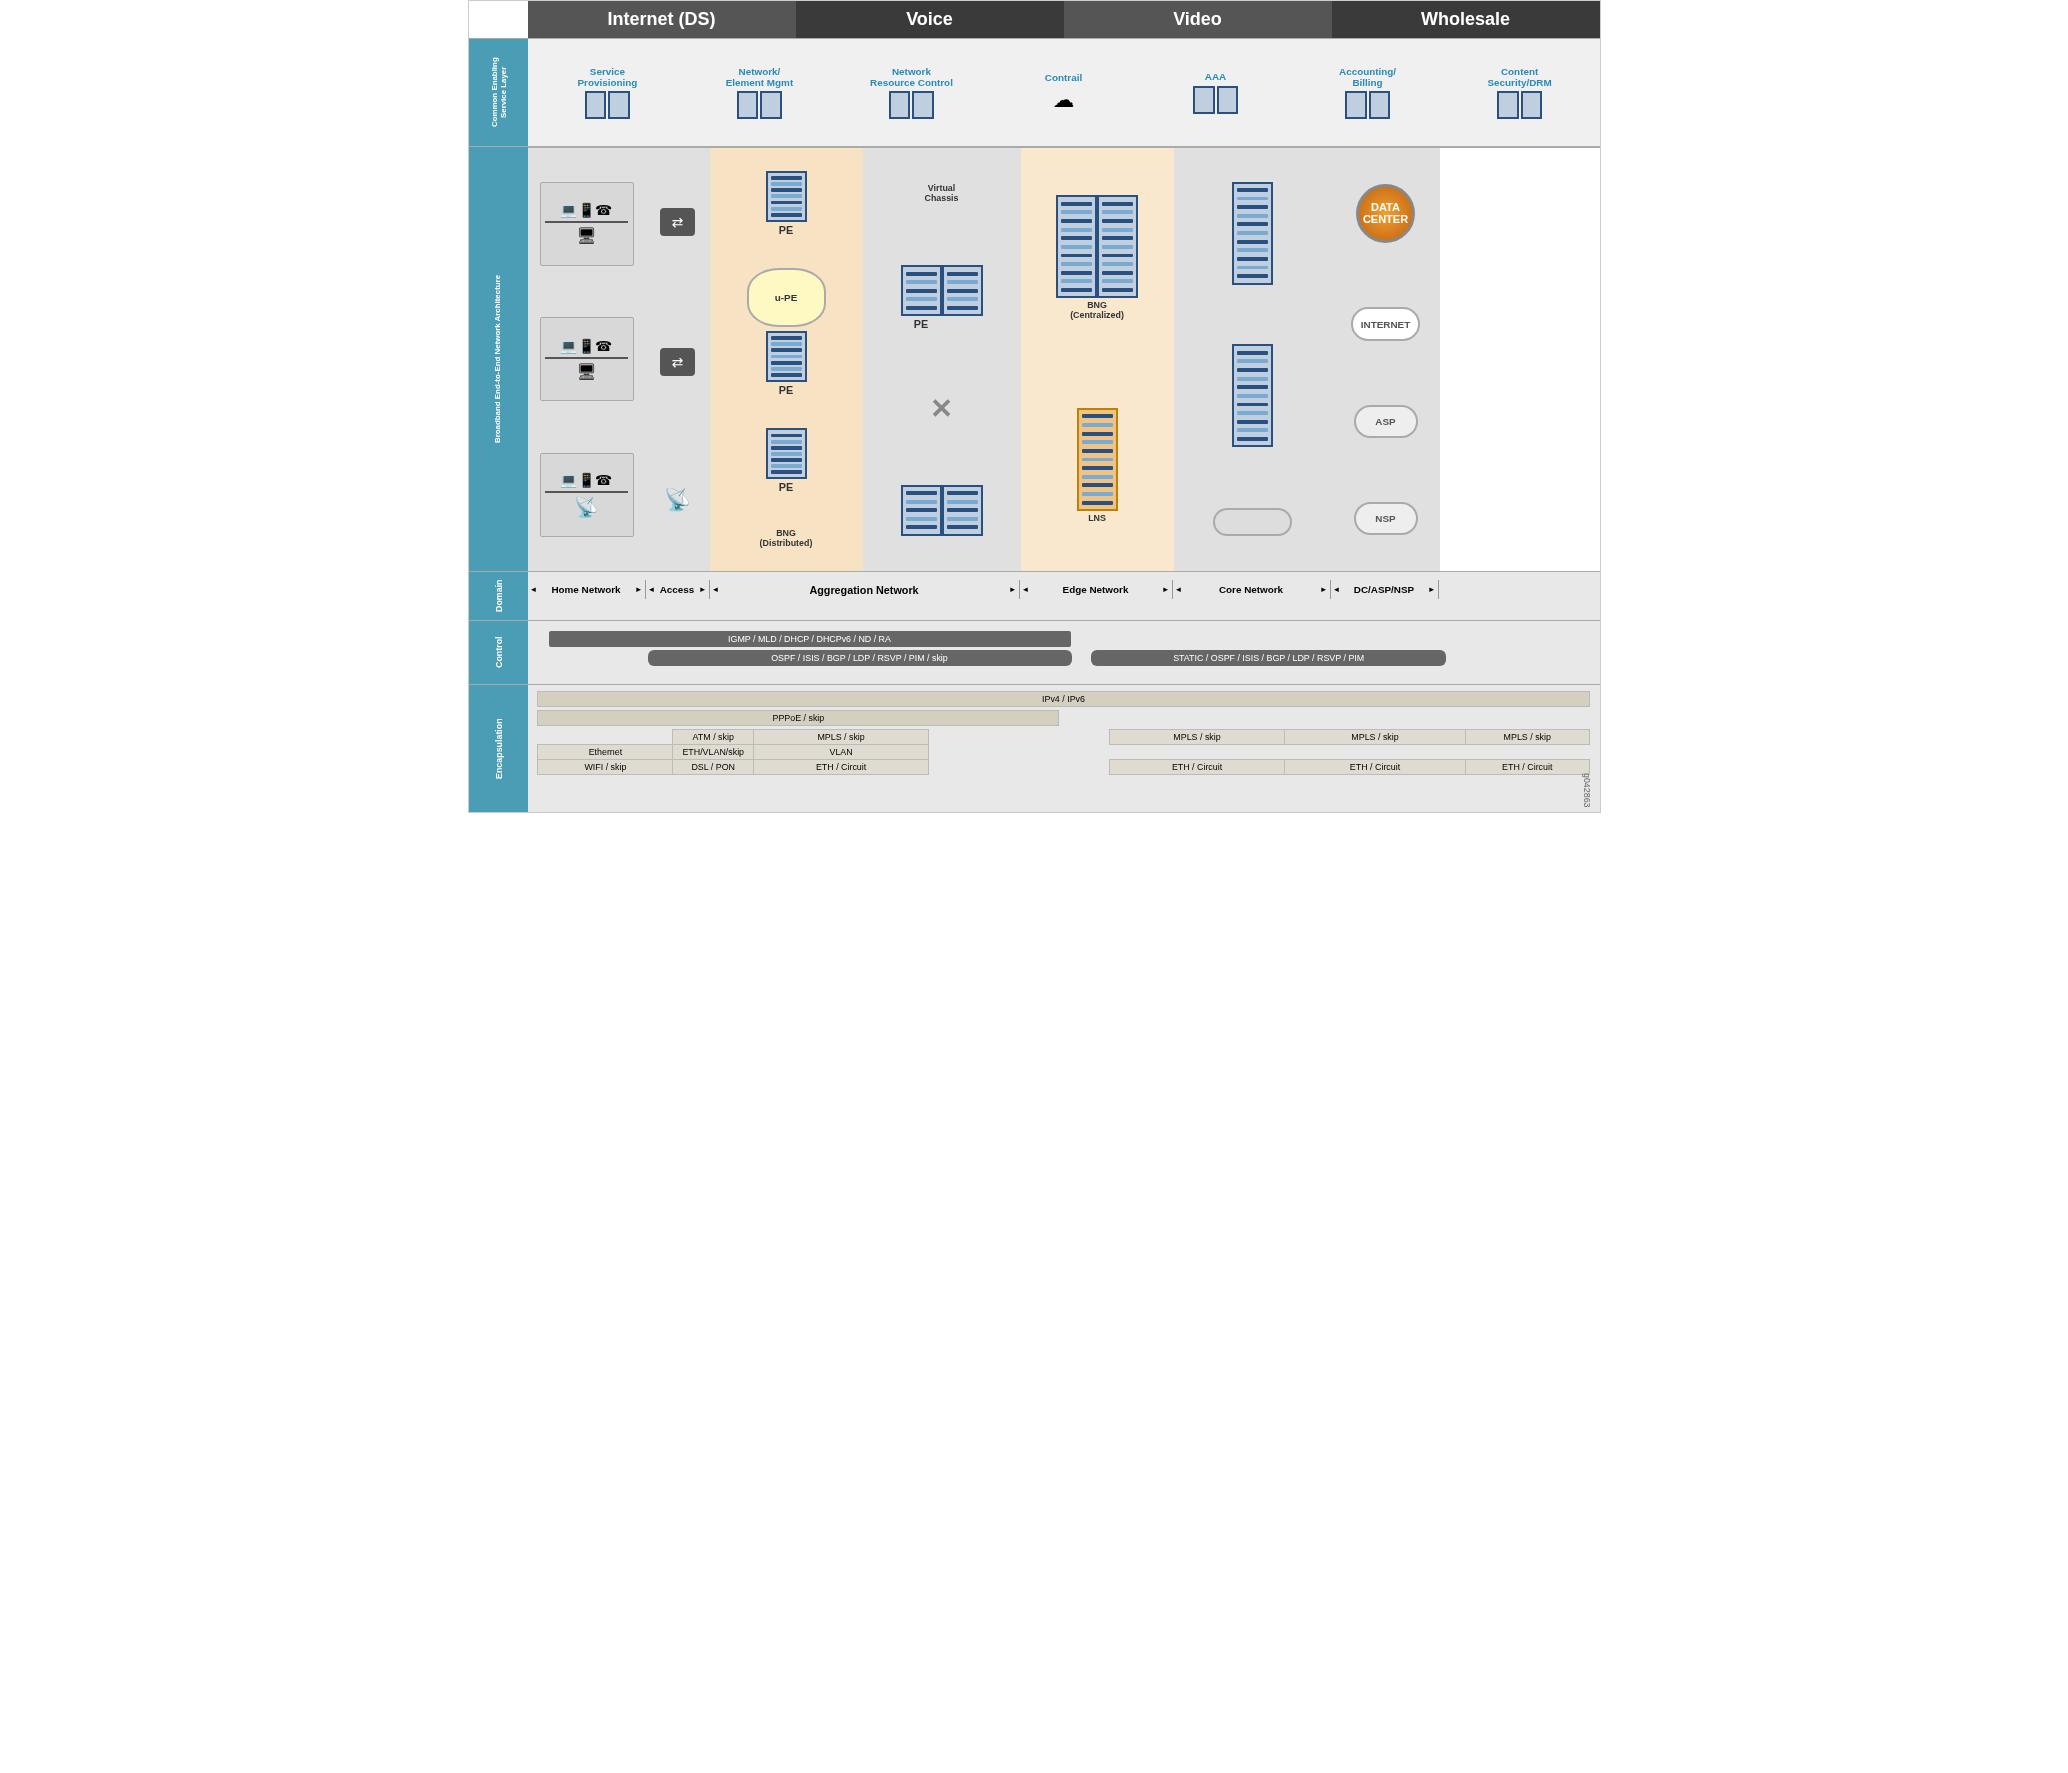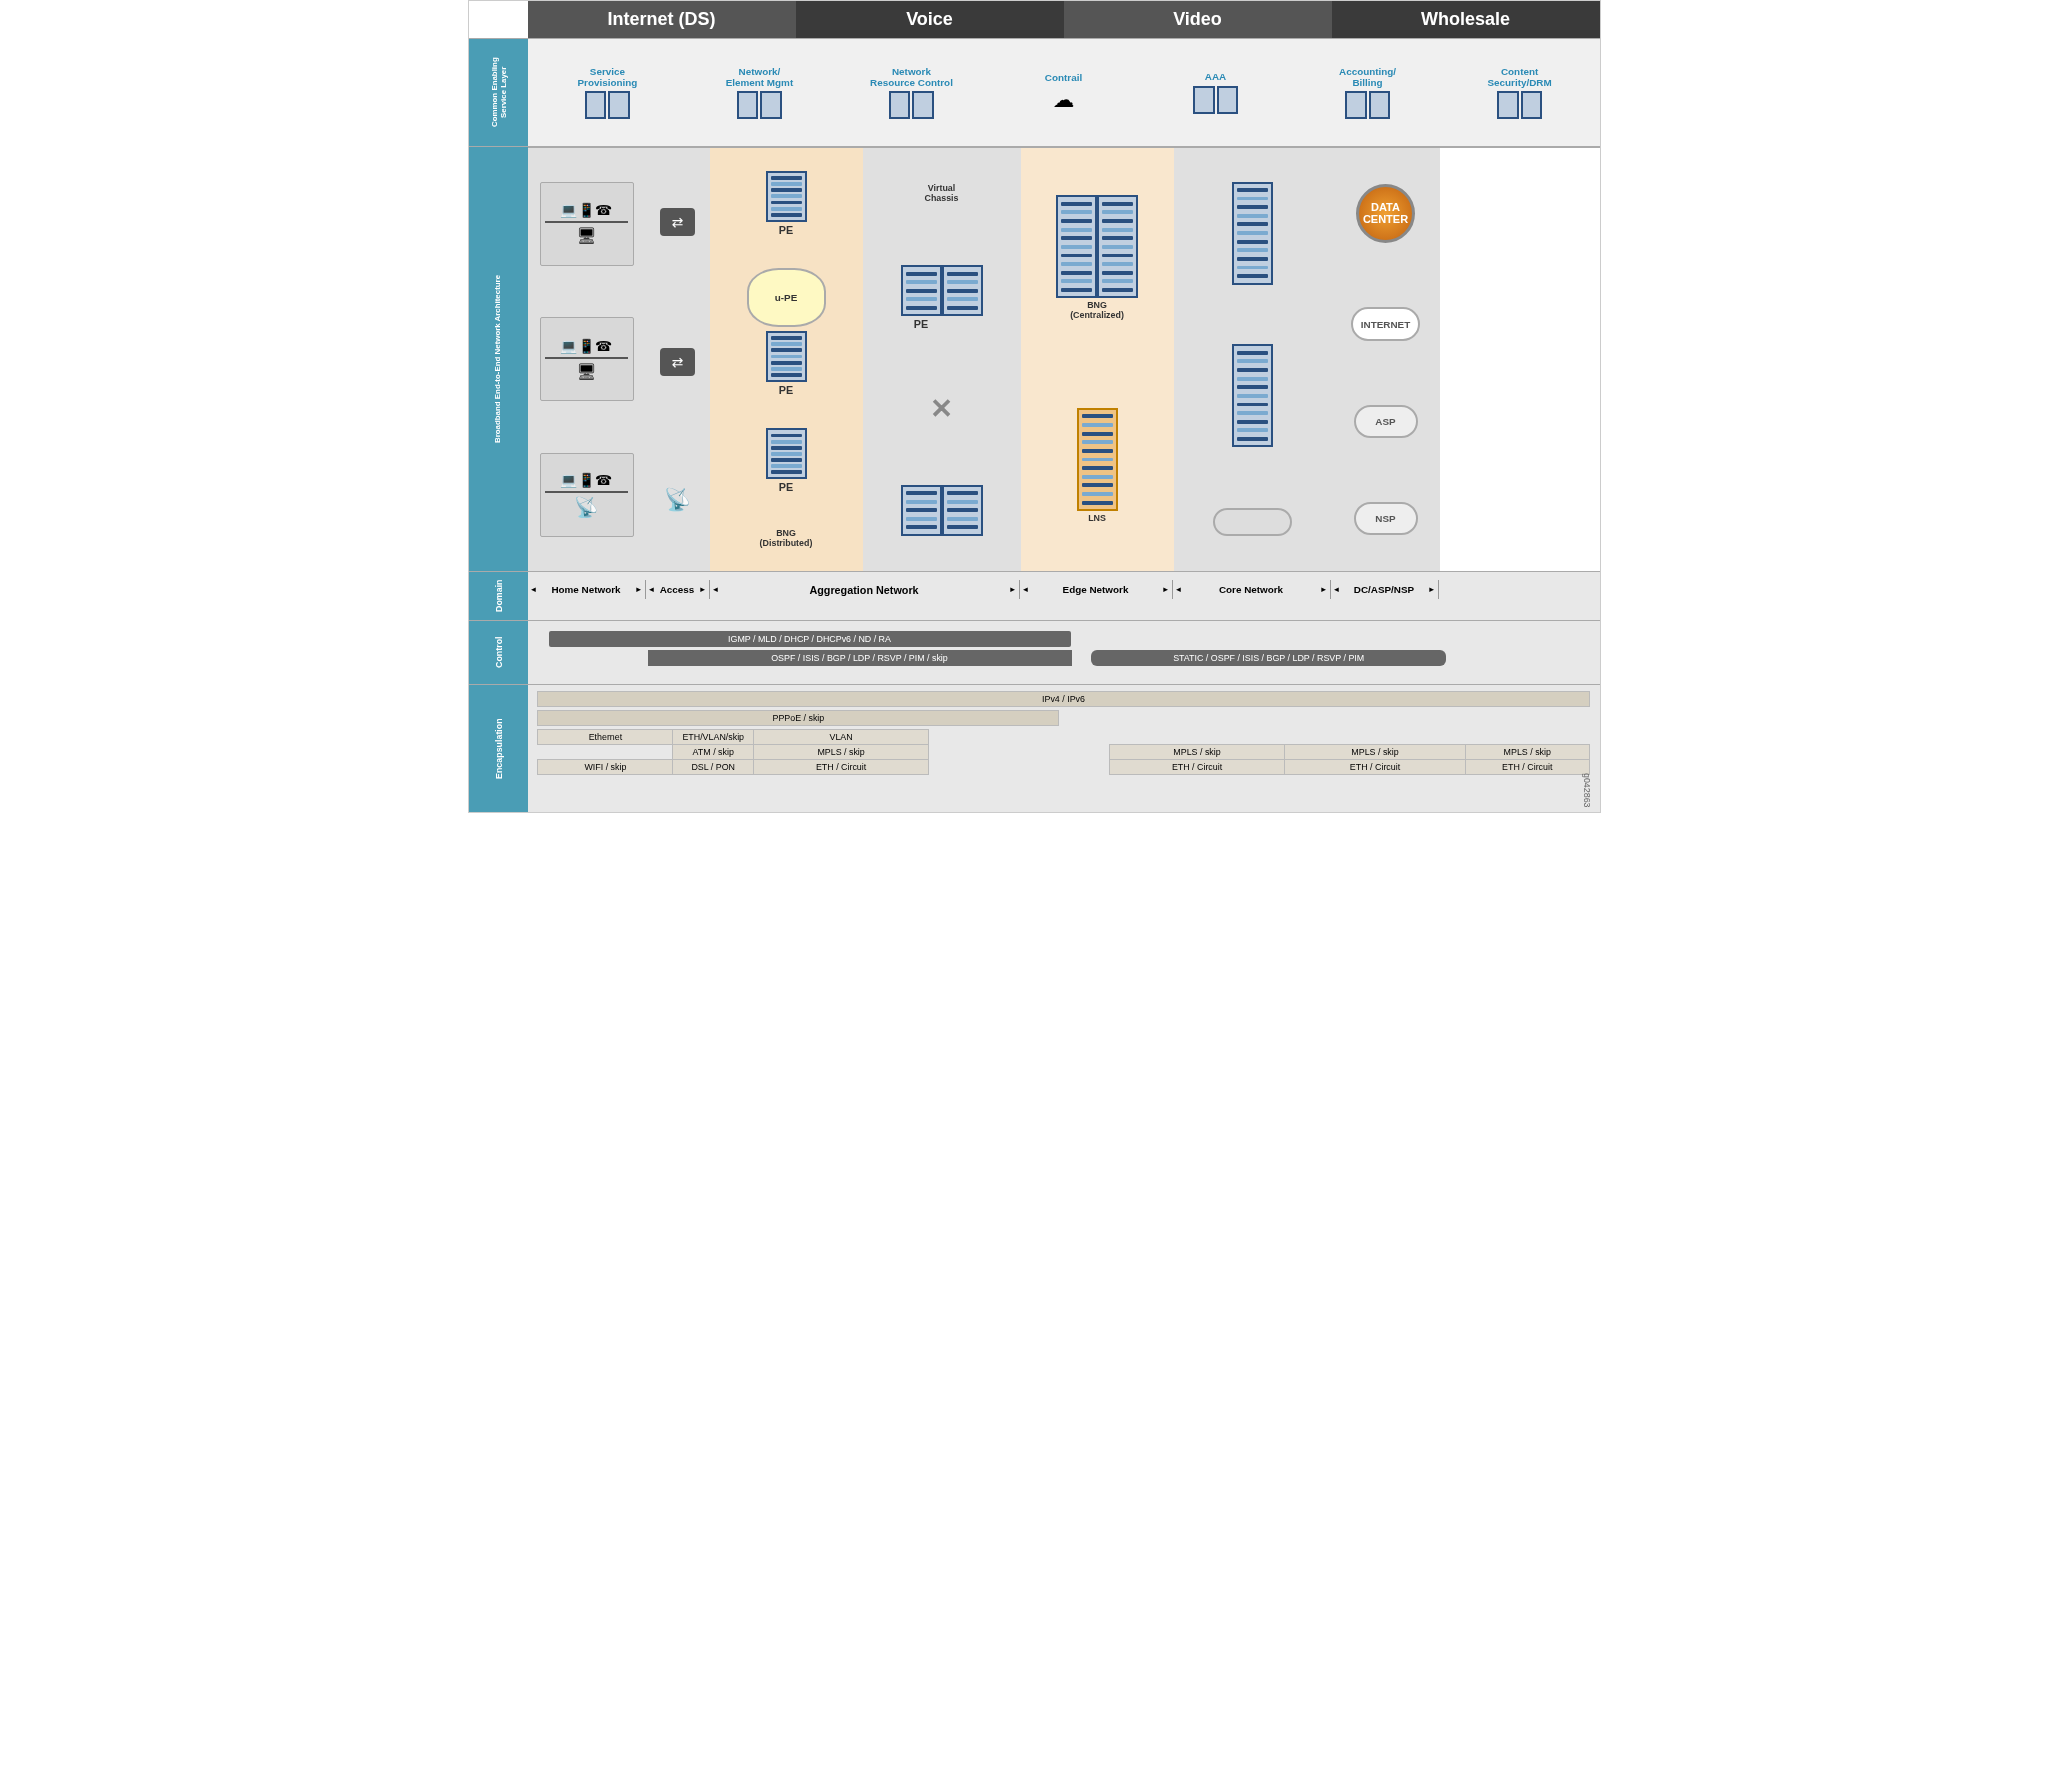--- a/index.html
+++ b/index.html
@@ -652,57 +652,57 @@
   </div>
 
   <div class="section-row" style="min-height:64px;">
     <div class="section-label">Control</div>
     <div class="control-content" style="flex:1;padding-left:21px;">
       <div style="position:relative; padding: 3.9px 0;">
         <div style="display:flex; align-items:center; margin-bottom:3.9px;">
           <div style="width:522px; background:#666; color:#fff; font-size:8.9px; padding:3px 7.9px; border-radius:2px; text-align:center;">IGMP / MLD / DHCP / DHCPv6 / ND / RA</div>
         </div>
         <div style="display:flex; align-items:center; margin-bottom:3.9px; margin-left:99px;">
-          <div style="width:424px; background:#666; color:#fff; font-size:8.9px; padding:3px 7.9px; border-radius:0; text-align:center;">OSPF / ISIS / BGP / LDP / RSVP / PIM / skip</div>
+          <div style="width:424px; background:#666; color:#fff; font-size:8.9px; padding:3px 7.9px; border-radius:6px; text-align:center;">OSPF / ISIS / BGP / LDP / RSVP / PIM / skip</div>
           <div style="width:355px; background:#666; color:#fff; font-size:8.9px; padding:3px 7.9px; border-radius:6px; text-align:center; margin-left:19.7px;">STATIC / OSPF / ISIS / BGP / LDP / RSVP / PIM</div>
         </div>
       </div>
     </div>
   </div>
 
   <div class="section-row" style="min-height:128px;">
     <div class="section-label">Encapsulation</div>
     <div class="encap-content" style="flex:1;">
 
       <div style="margin-bottom:3px;">
         <div style="width:100%; background:#d5cfc0; border:1px solid #bbb; font-size:8.9px; padding:2px 7.9px; text-align:center;">IPv4 / IPv6</div>
       </div>
       <div style="margin-bottom:3px;">
         <div style="width:522px; background:#d5cfc0; border:1px solid #bbb; font-size:8.9px; padding:2px 7.9px; text-align:center;">PPPoE / skip</div>
       </div>
 
       <table class="encap-table">
         <tbody>
             <tr>
+          <td class="empty"></td>
+          <td>ATM / skip</td>
+          <td>MPLS / skip</td>
+          <td class="empty"></td>
+          <td>MPLS / skip</td>
+          <td>MPLS / skip</td>
+          <td>MPLS / skip</td>
+        </tr>
+        <tr>
           <td style="width:118px;">Ethernet</td>
           <td style="width:64px;">ETH/VLAN/skip</td>
           <td style="width:153px;">VLAN</td>
           <td class="empty" style="width:158px;"></td>
           <td class="empty" style="width:153px;"></td>
           <td class="empty" style="width:158px;"></td>
           <td class="empty" style="width:108px;"></td>
-        </tr>
-        <tr>
-          <td class="empty"></td>
-          <td>ATM / skip</td>
-          <td>MPLS / skip</td>
-          <td class="empty"></td>
-          <td>MPLS / skip</td>
-          <td>MPLS / skip</td>
-          <td>MPLS / skip</td>
         </tr>
         <tr>
           <td>WIFI / skip</td>
           <td>DSL / PON</td>
           <td>ETH / Circuit</td>
           <td class="empty"></td>
           <td>ETH / Circuit</td>
           <td>ETH / Circuit</td>
           <td>ETH / Circuit</td>
         </tr>

